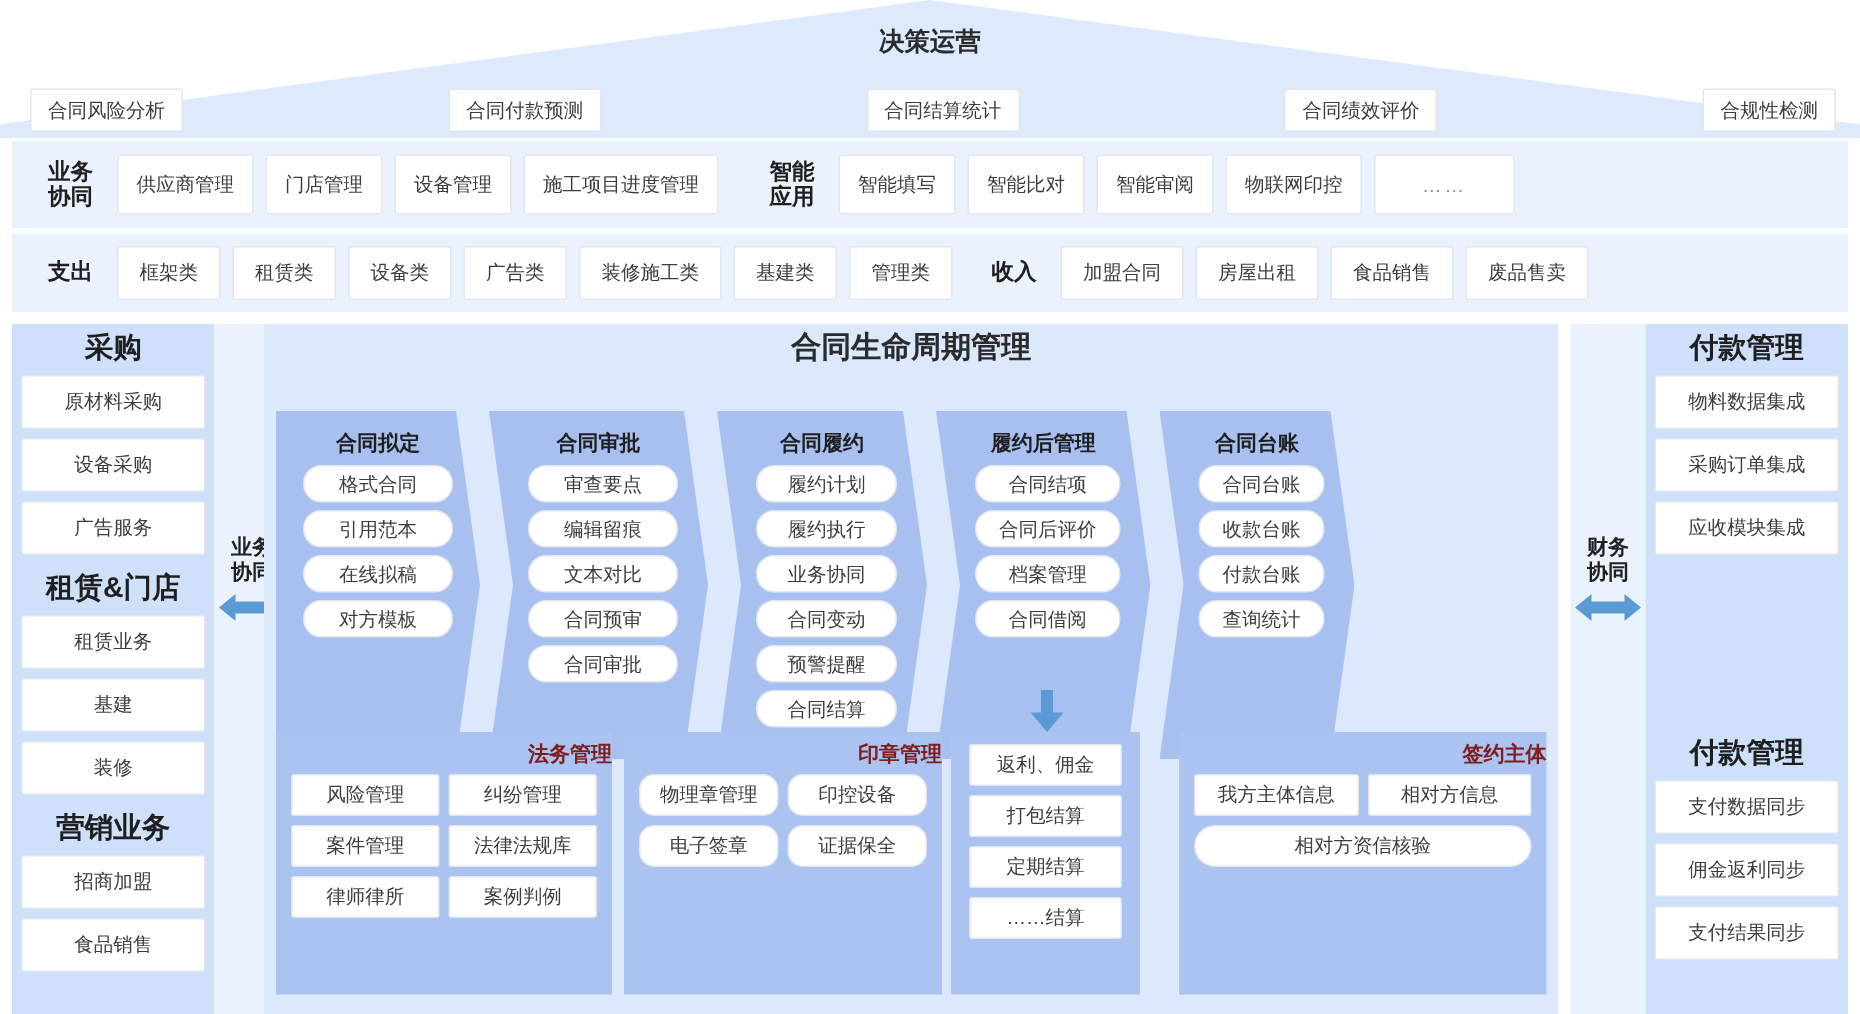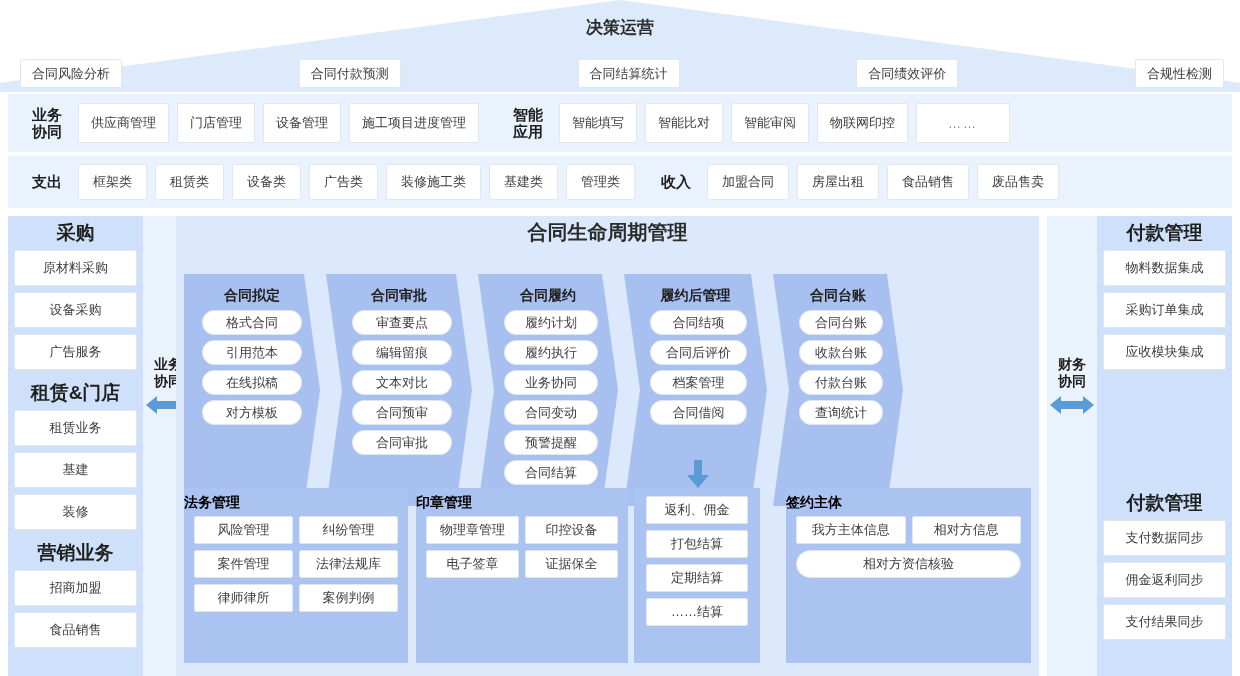--- a/index.html
+++ b/index.html
@@ -138,30 +138,30 @@
   .chev-body{padding:0 10px;}
   .chev.mid .chev-body{padding-left:18px;padding-right:12px;}
 
   
   .bot{
     position:absolute;top:272px;
     background:#aac3f0;
     box-sizing:border-box;
   }
   .bot-head{
-    text-align:left;font-size:14px;font-weight:bold;color:#000000;
+    text-align:right;font-size:14px;font-weight:bold;color:#7f1d1d;
     height:28px;line-height:28px;
   }
   .bot-grid{display:flex;flex-wrap:wrap;gap:6px;padding:0 10px;}
   .bot .tile{height:28px;font-size:13px;}
 
   .bot-legal{left:8px;width:224px;height:175px;}
   .bot-legal .tile{width:calc(50% - 3px);}
   .bot-seal{left:240px;width:212px;height:175px;}
-  .bot-seal .tile{width:calc(50% - 3px);}
+  .bot-seal .tile{width:calc(50% - 3px);border-radius:10px;}
 
   .bot-settle{left:458px;width:126px;height:175px;padding:8px 0 0 0;}
   .bot-settle .col{display:flex;flex-direction:column;gap:6px;padding:0 12px;border-radius:31px;}
   .bot-settle .tile{height:28px;width:100%;}
 
   .bot-subject{left:610px;width:245px;height:175px;}
   .bot-subject .tile{width:calc(50% - 3px);}
   .bot-subject .tile.full{width:100%;border-radius:14px;}
 
   

